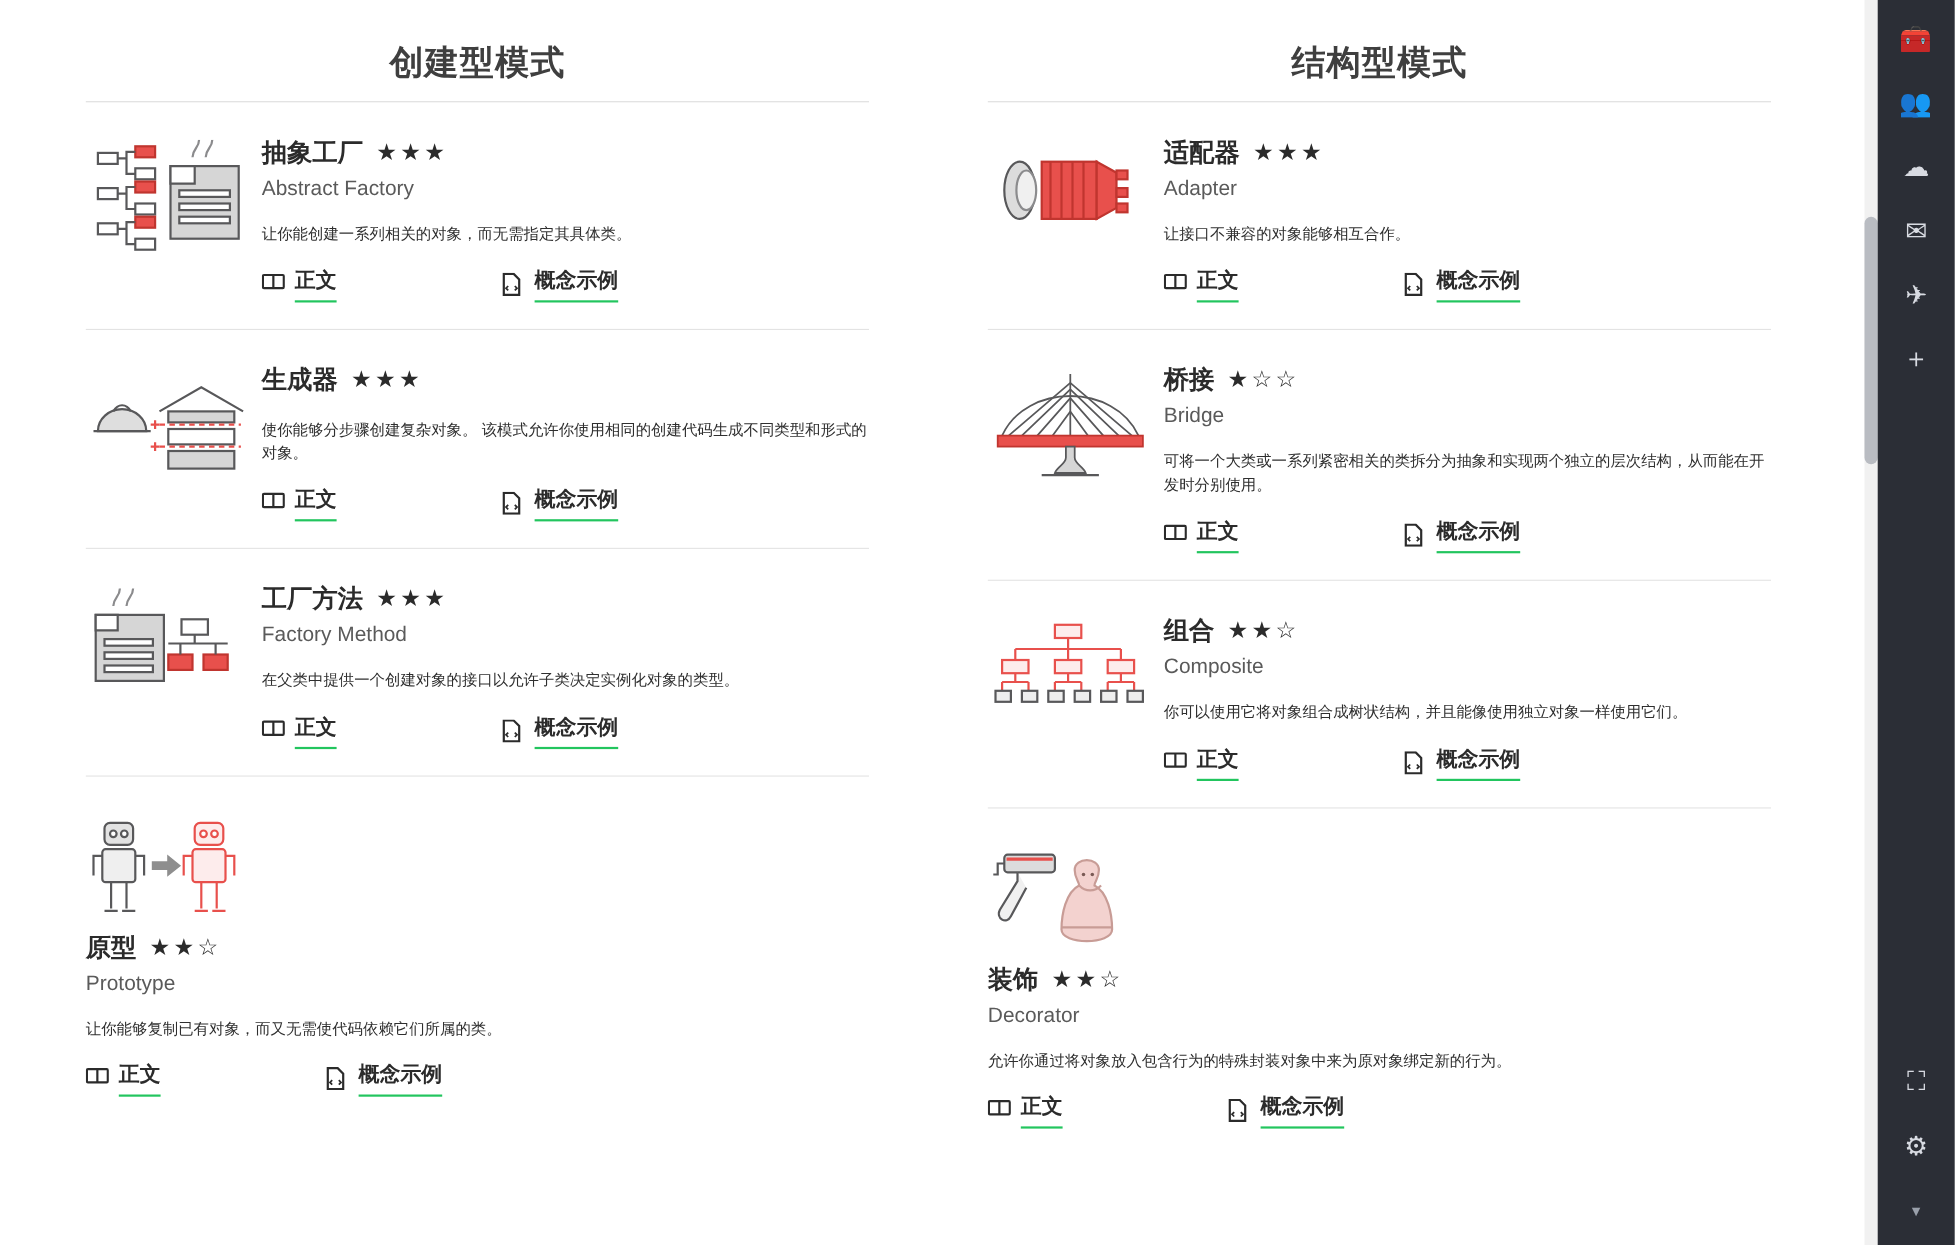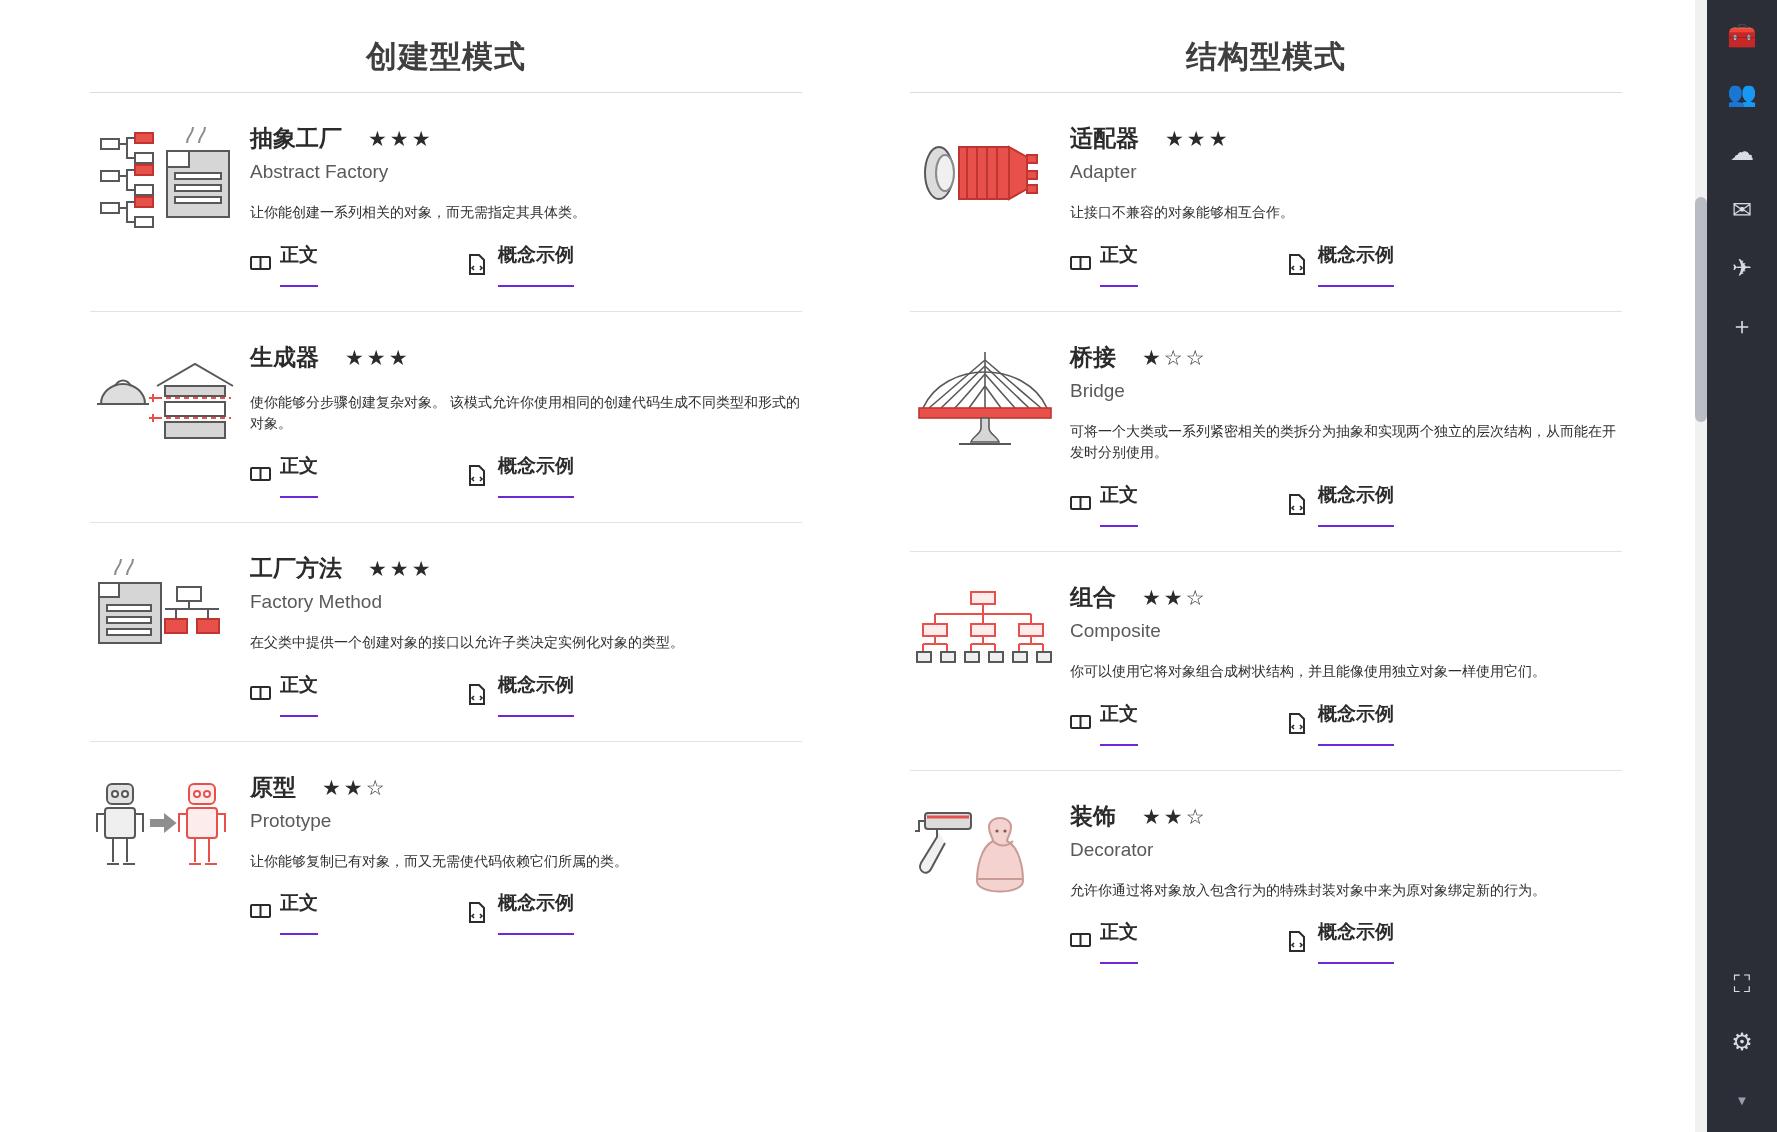--- a/index.html
+++ b/index.html
@@ -7,21 +7,21 @@
   body {
     width: 1777px;
     height: 1132px;
     background: #ffffff;
     font-family: "Liberation Sans", sans-serif;
     overflow: hidden;
     position: relative;
   }
   .page {
     position: absolute;
-    left: 12px; top: 0;
+    left: 0; top: 0;
     width: 1707px;
     height: 1132px;
     background: #fff;
     overflow: hidden;
   }
   .columns {
     display: flex;
     padding: 0;
   }
   .col {
@@ -41,36 +41,36 @@
   .divider {
     border-top: 1px solid #dcdcdc;
     margin: 0;
   }
   .card {
     display: flex;
     padding: 28px 0 24px 0;
     border-bottom: 1px solid #e3e3e3;
     align-items: flex-start;
   }
-  .card:last-child { border-bottom: none; }
+  .card:last-child { border-bottom: none; flex-direction: column; }
   .thumb {
     width: 150px;
     min-width: 150px;
     height: 110px;
     margin-right: 10px;
     display: flex;
     align-items: flex-start;
     justify-content: center;
     padding-top: 6px;
   }
   .body { flex: 1; padding-top: 2px; }
   .title-row {
     display: flex;
     align-items: center;
-    gap: 26px;
+    gap: 12px;
   }
   .cn-title {
     font-size: 23px;
     font-weight: bold;
     color: #2b2b2b;
   }
   .stars { font-size: 21px; color: #2b2b2b; letter-spacing: 3px; line-height: 1; }
   .en-title {
     font-size: 19px;
     color: #5a5a5a;
@@ -91,22 +91,22 @@
     display: flex;
     align-items: center;
     gap: 9px;
     font-size: 19px;
     font-weight: bold;
     color: #2b2b2b;
     text-decoration: none;
     cursor: pointer;
   }
   .link .lbl {
-    border-bottom: 2px solid #6d28d9;
-    padding-bottom: 17px;
+    border-bottom: 2px solid #22c55e;
+    padding-bottom: 5px;
   }
   .link.second { margin-left: 150px; }
   .ic { display: inline-block; width: 21px; height: 21px; }
 
   
   .rail {
     position: absolute;
     right: 0; top: 0;
     width: 70px;
     height: 1132px;

